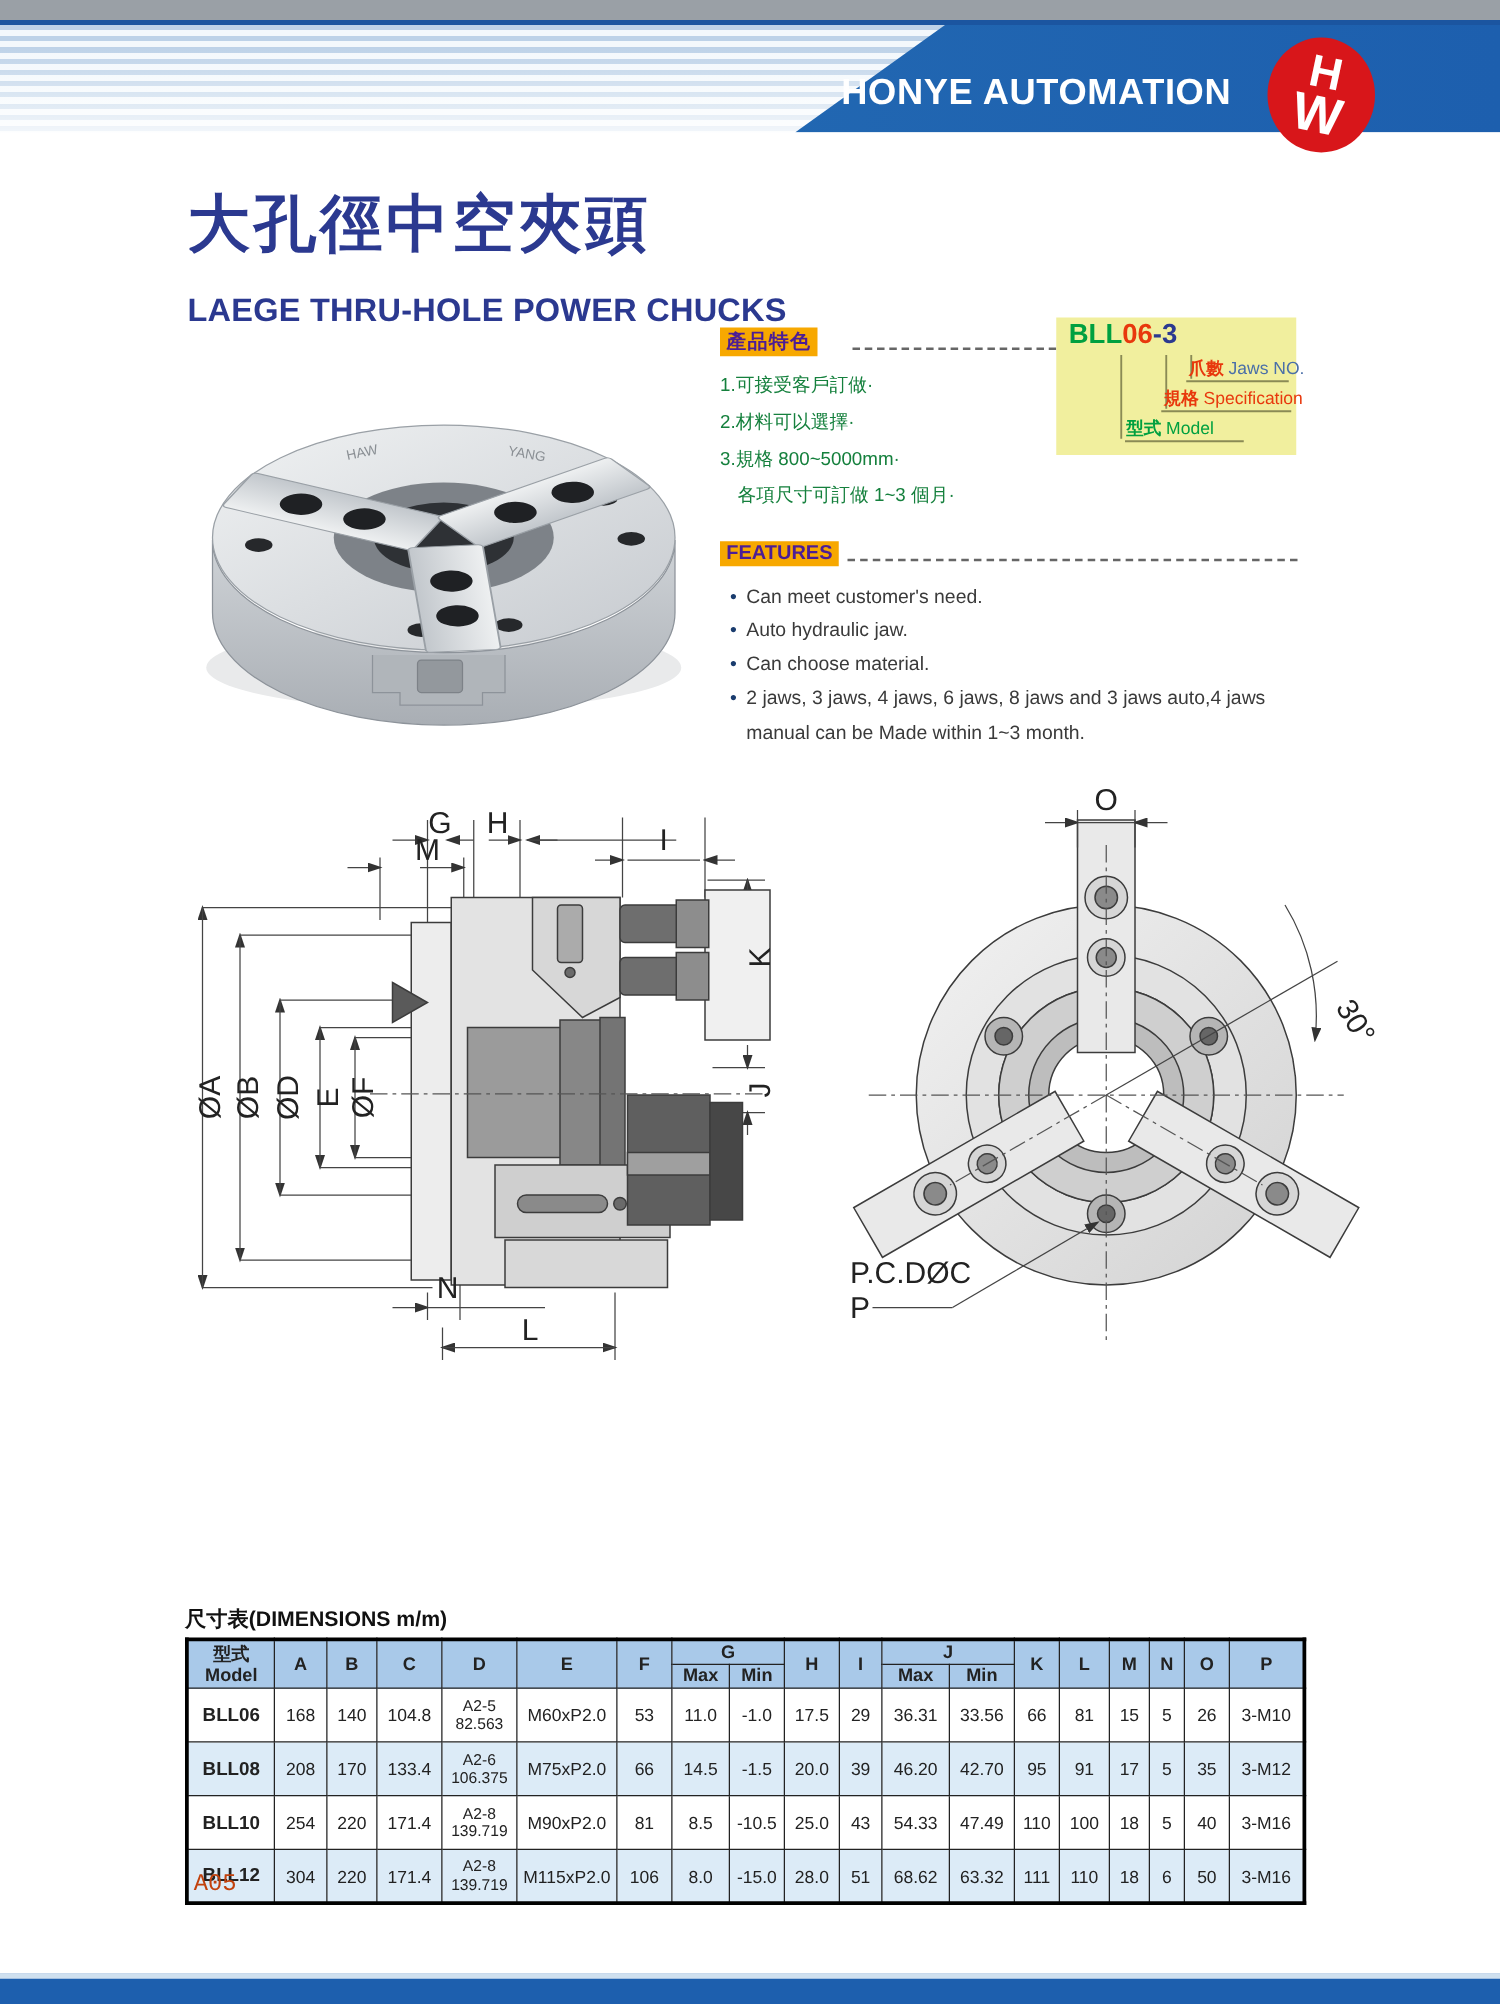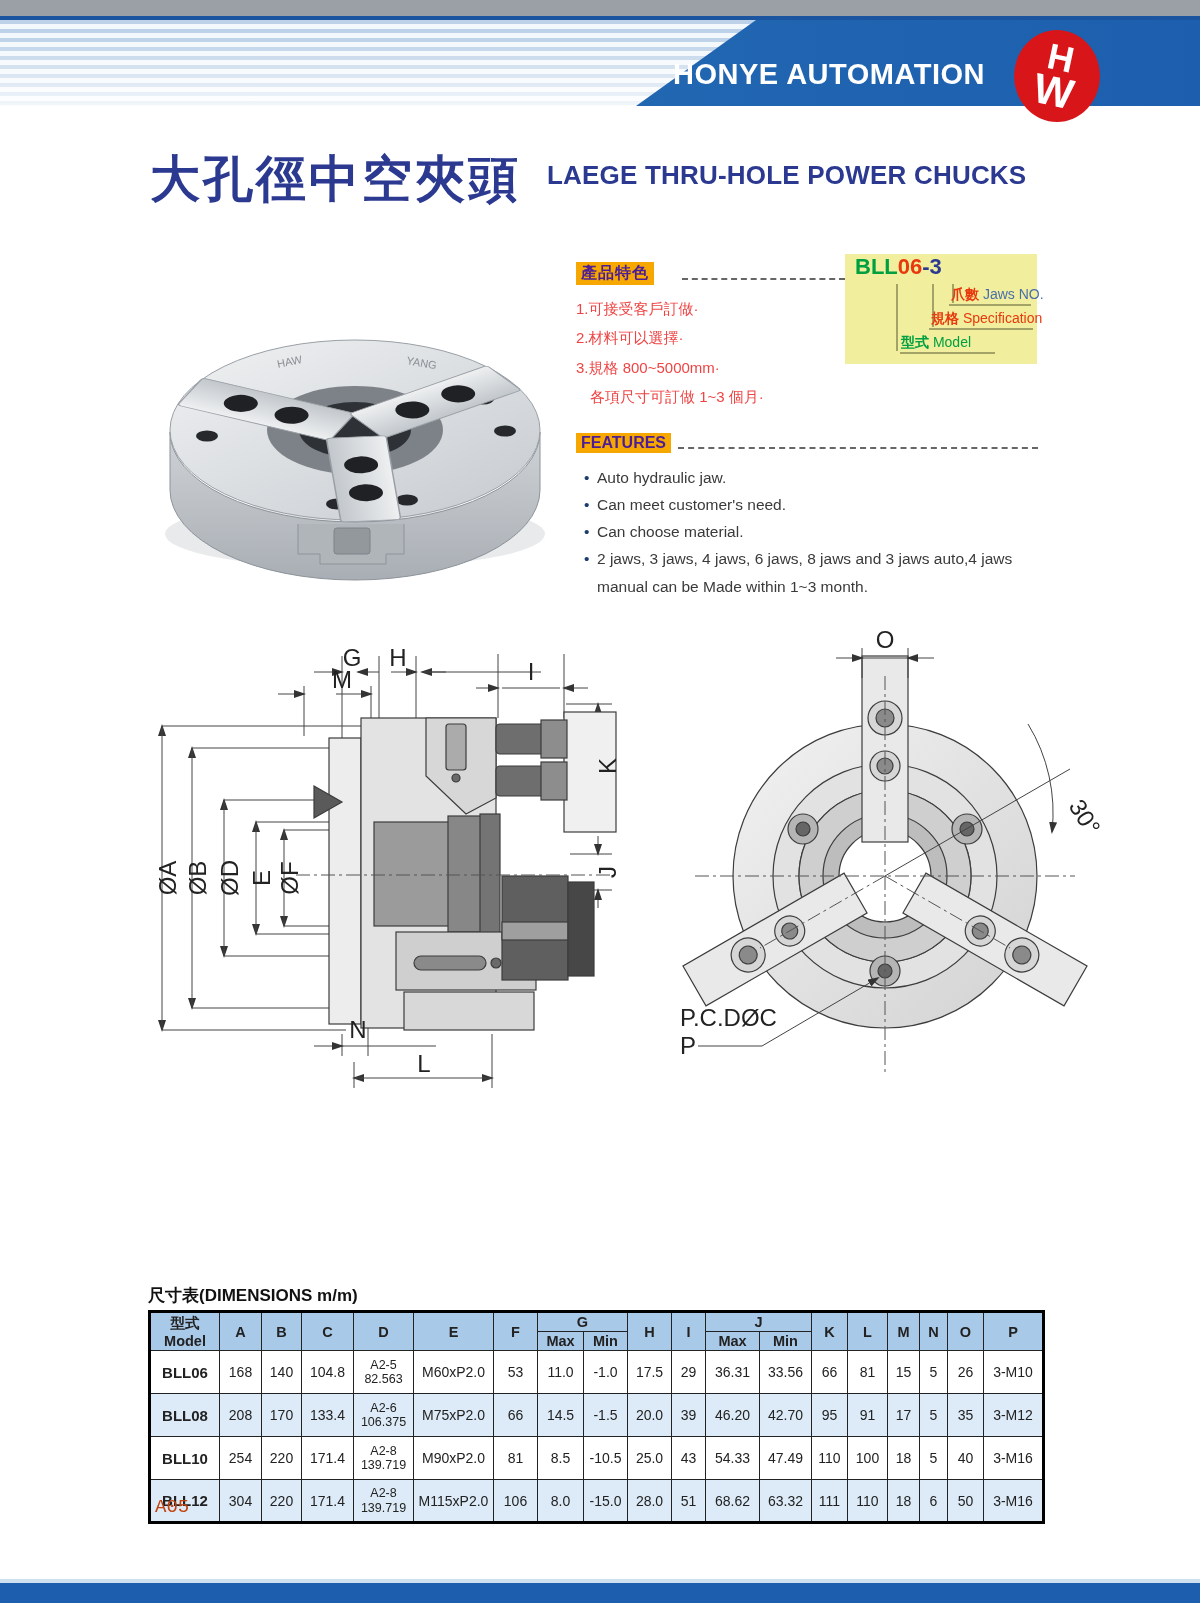--- a/index.html
+++ b/index.html
@@ -30,32 +30,32 @@
   .brand-text {
     position:absolute; right:215px; top:38px;
     font-size:29px; font-weight:bold; color:#ffffff; letter-spacing:.5px;
   }
   .logo {
     position:absolute; left:1014px; top:14px; width:86px; height:92px;
     background:#d8161a; border-radius:50%; z-index:3;
   }
 
   
-  .title-row { position:absolute; left:150px; top:136px; display:flex; align-items:center; gap:26px; }
+  .title-row { position:absolute; left:150px; top:136px; display:flex; align-items:flex-start; gap:26px;flex-direction:column; }
   .title-zh { font-size:50px; font-weight:bold; color:#2b3990; letter-spacing:3px; line-height:1.1; }
   .title-en { font-size:26px; font-weight:bold; color:#2b3990; padding-bottom:9px; letter-spacing:.2px; }
 
   
   .sec-heading {
     display:inline-block; background:#f7a800; color:#4c1d95;
     font-size:16px; font-weight:bold; padding:1px 5px; letter-spacing:1px;
   }
   .dash-line { position:absolute; border-top:2px dashed #666; }
 
-  .zh-list { position:absolute; left:576px; top:278px; width:470px; font-size:15px; color:#ef4444; }
+  .zh-list { position:absolute; left:576px; top:278px; width:470px; font-size:15px; color:#15803d; }
   .zh-list .li { line-height:1.95; }
   .zh-list .cont { padding-left:14px; }
 
   .en-list { position:absolute; left:584px; top:448px; width:470px; font-size:15.5px; color:#3a3a3a; }
   .en-list .li { position:relative; line-height:1.75; padding-left:13px; }
   .en-list .li::before { content:"\2022"; position:absolute; left:0; top:0; color:#1a3c6e; }
 
   
   .code-box { position:absolute; left:845px; top:238px; width:192px; height:110px; background:#f1ef9e; }
   .code-text { position:absolute; left:10px; top:0px; font-size:22px; font-weight:bold; letter-spacing:0; }
@@ -202,22 +202,22 @@
     </div>
     <div class="callout" style="left:56px; top:80px;">
       <span class="zh-green">型式</span>
       <span class="en-green">Model</span>
     </div>
   </div>
 
   <span class="sec-heading" style="position:absolute; left:576px; top:417px; letter-spacing:0;">FEATURES</span>
   <div class="dash-line" style="left:678px; top:431px; width:360px;"></div>
   <div class="en-list">
+    <div class="li">Can meet customer's need.</div>
     <div class="li">Auto hydraulic jaw.</div>
-    <div class="li">Can meet customer's need.</div>
     <div class="li">Can choose material.</div>
     <div class="li">2 jaws, 3 jaws, 4 jaws, 6 jaws, 8 jaws and 3 jaws auto,4 jaws manual can be Made within 1~3 month.</div>
   </div>
 
   <div class="draw-left">
     <svg width="482" height="482" viewBox="0 0 482 482">
       <defs>
         <marker id="ar" markerWidth="12" markerHeight="8" refX="10" refY="4" orient="auto">
           <path d="M0,0 L12,4 L0,8 Z" fill="#333"></path>
         </marker>

